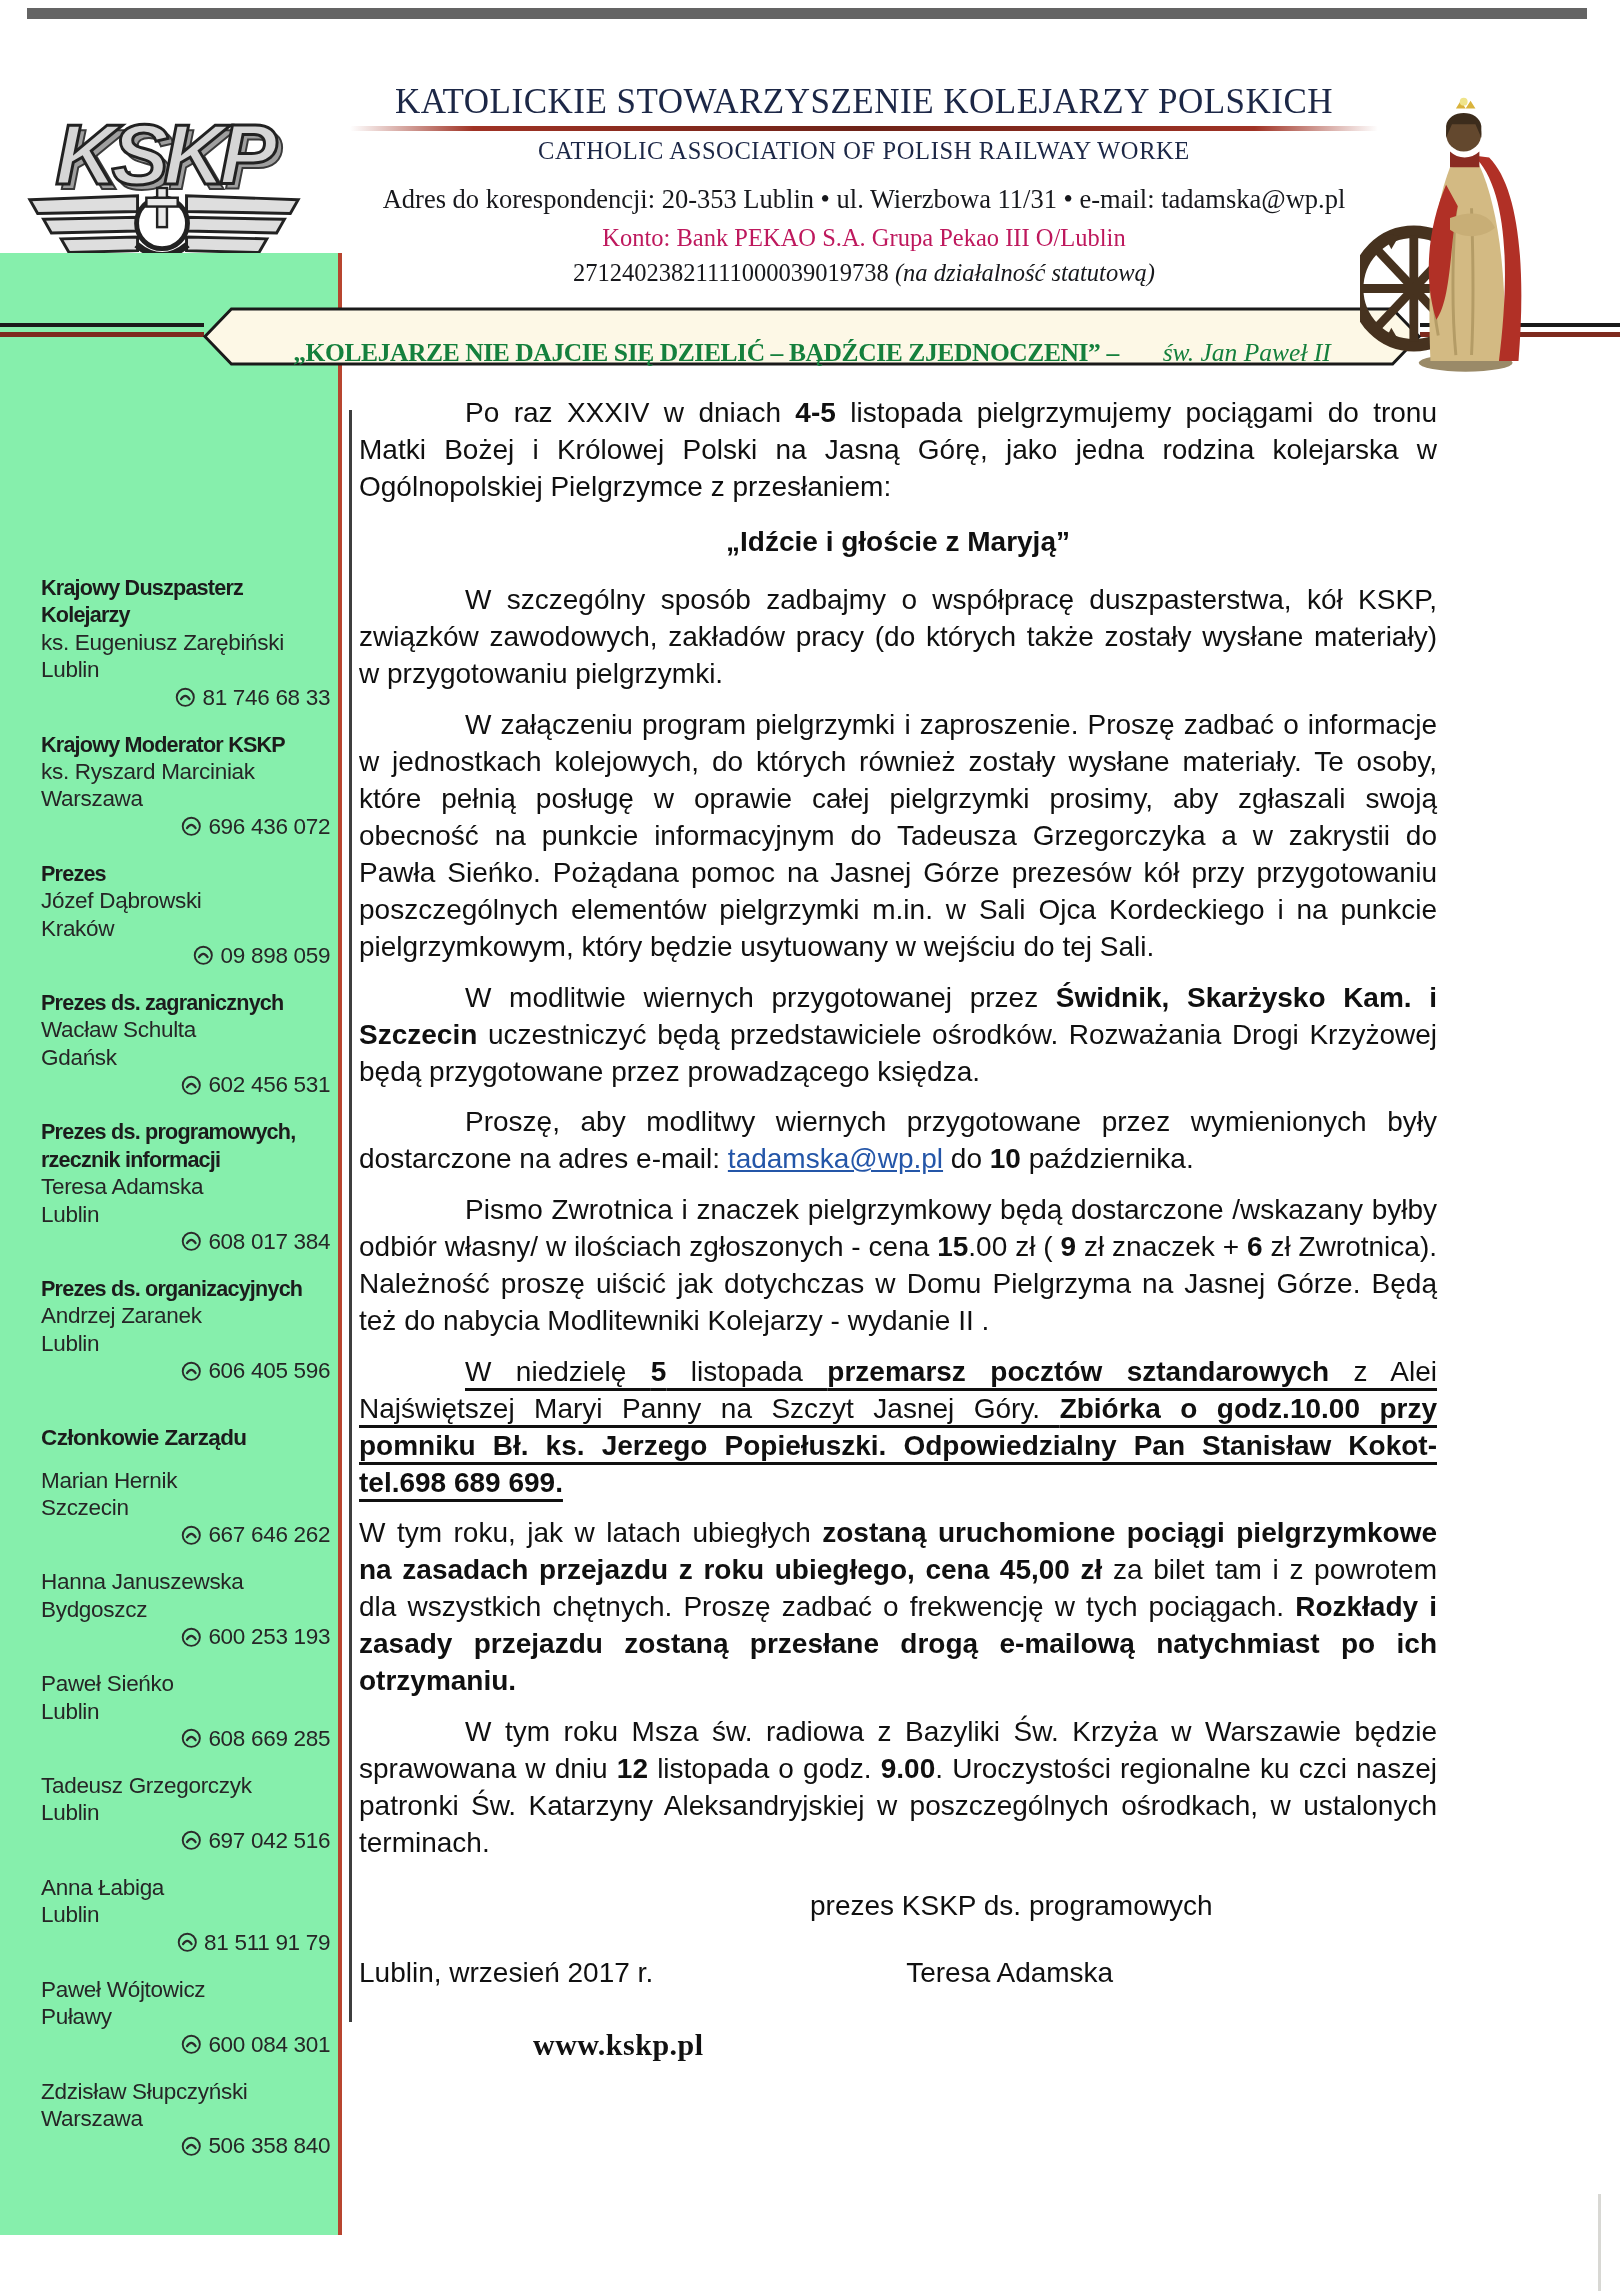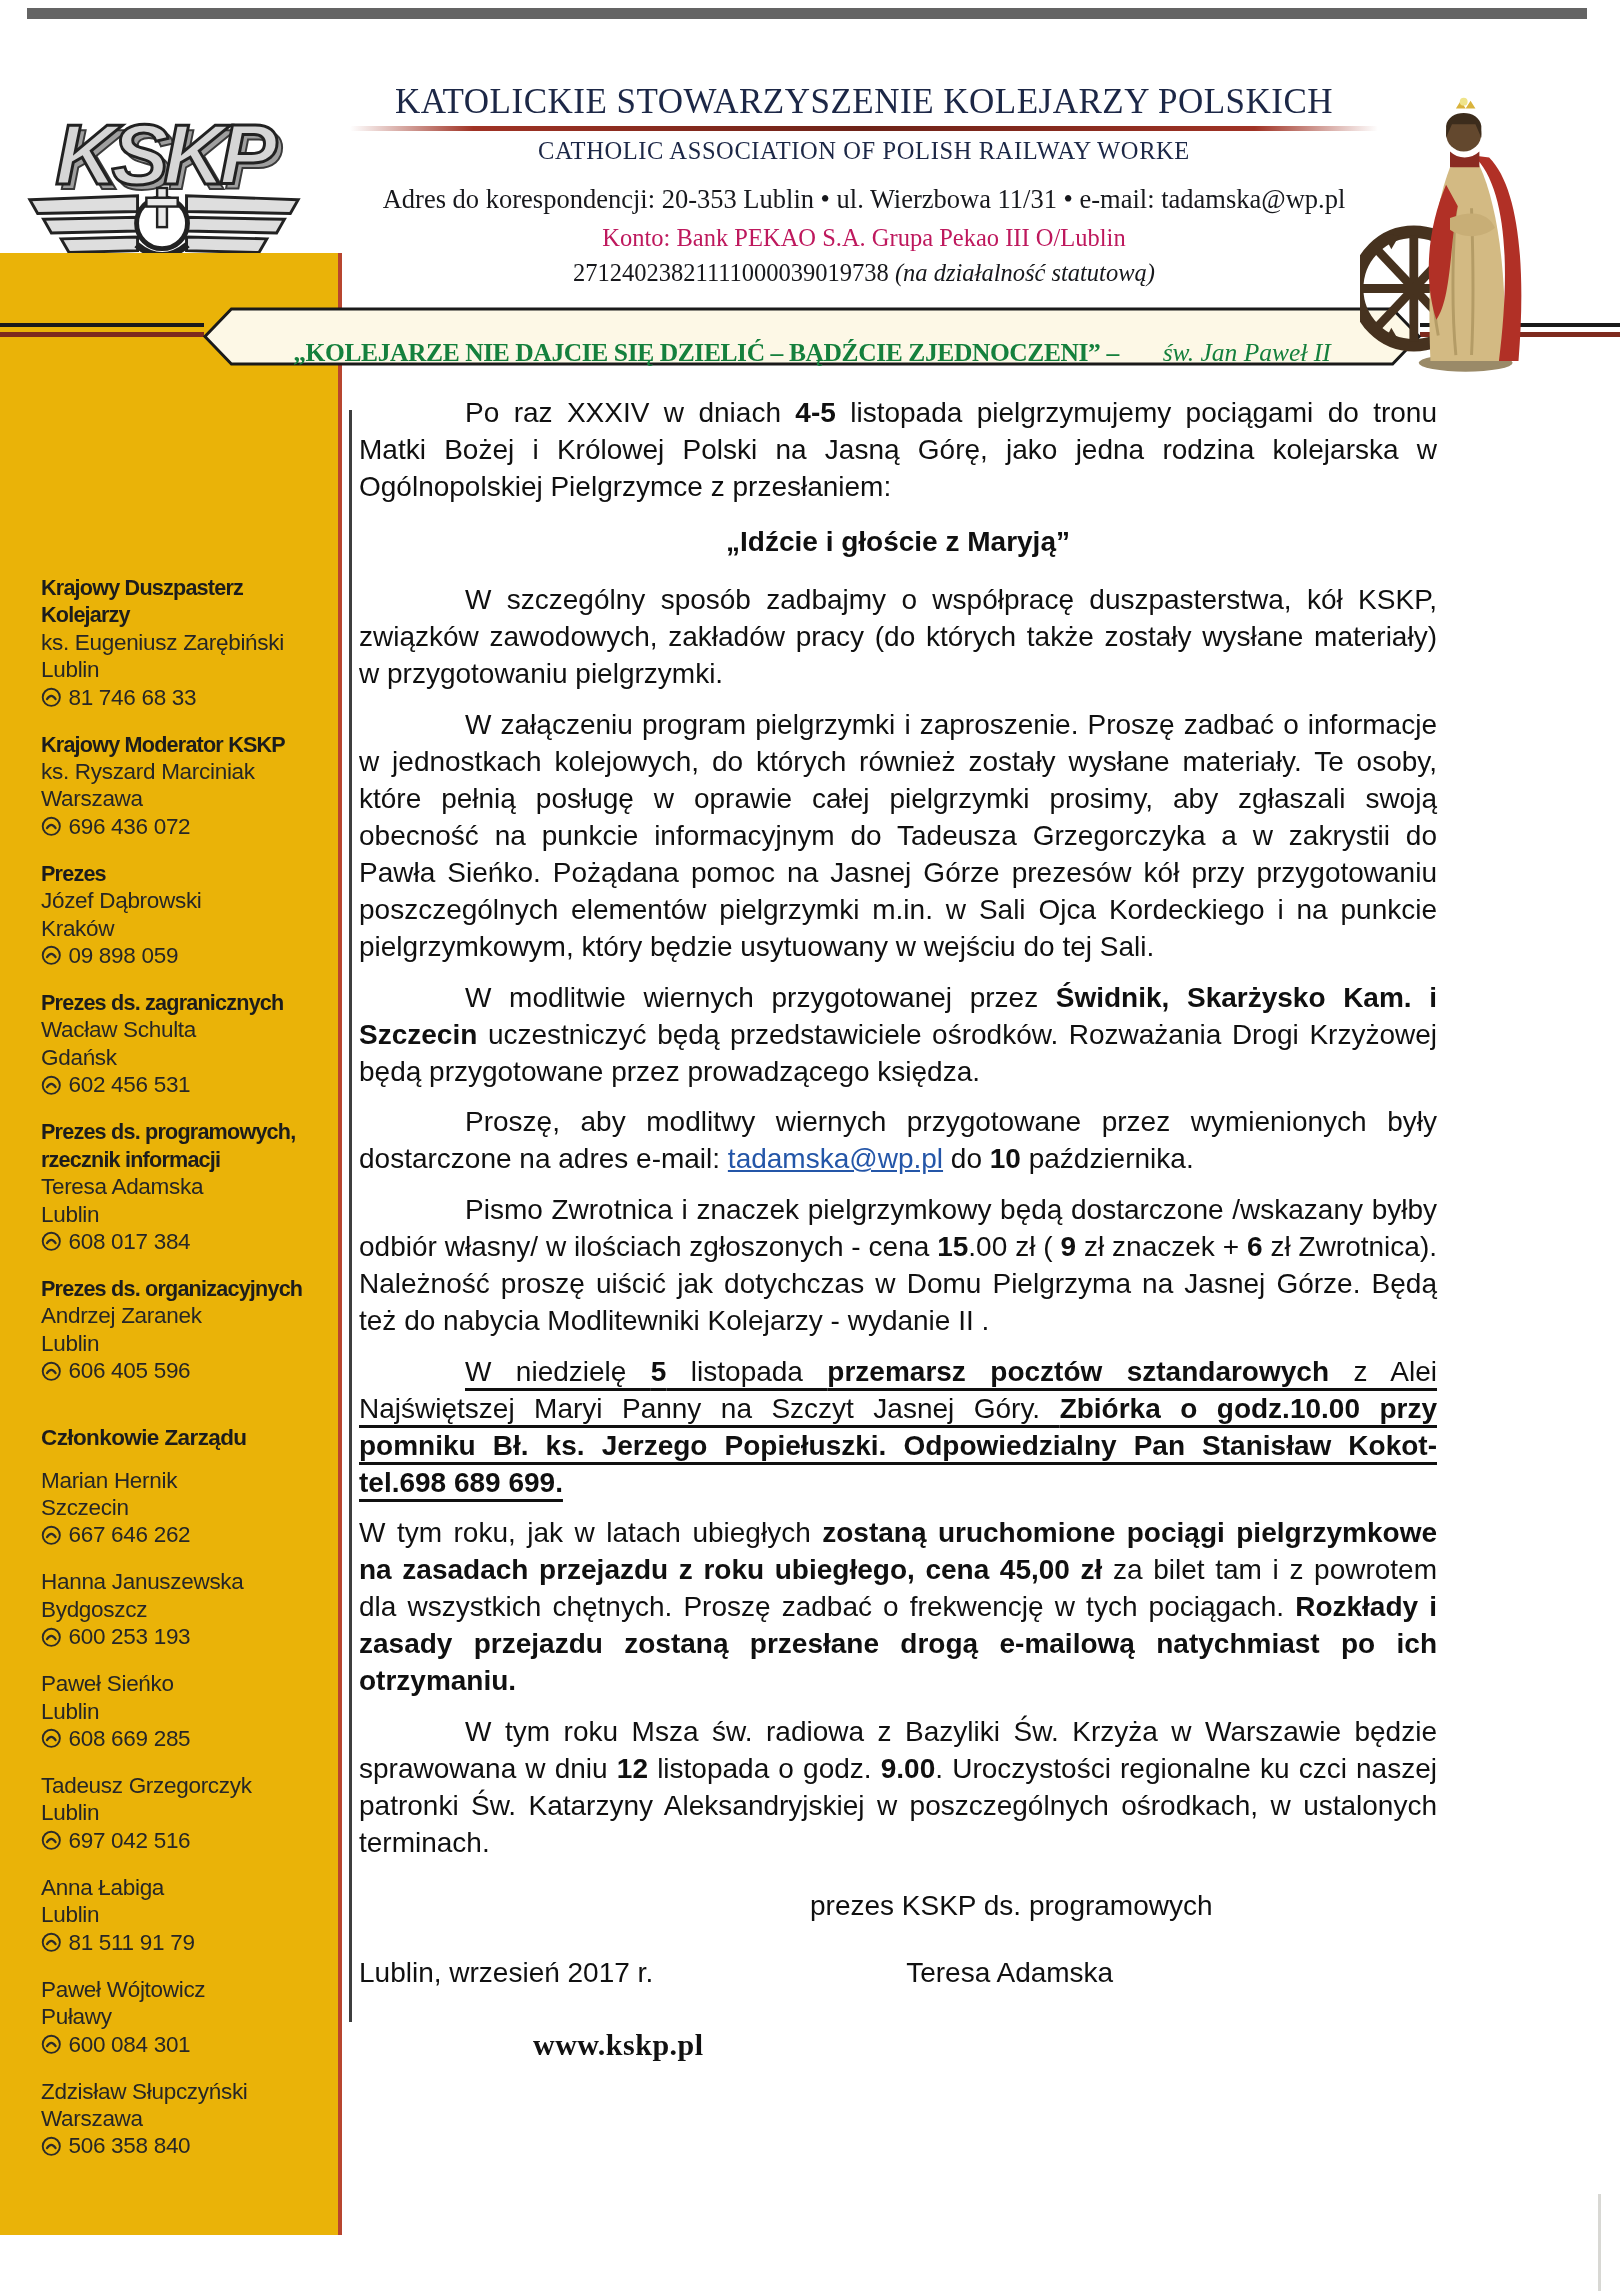--- a/index.html
+++ b/index.html
@@ -38,25 +38,25 @@
   .stripe .s-red { height:4.9px; background:#7e2a1e; }
   .banner-wrap { position:absolute; left:202px; top:306px; width:1220px; height:61px; z-index:2; }
   .banner-text { position:absolute; left:0; top:16px; width:100%; height:100%;
                  display:flex; align-items:center; justify-content:center;
                  font-family:"Liberation Serif",serif; color:#15803d; white-space:nowrap;gap:40px; }
   .banner-quote { font-weight:700; font-size:25.5px; letter-spacing:-0.4px; }
   .banner-attr  { font-style:italic; font-size:25.5px; margin-left:3.9px; }
 
   
   .sidebar { position:absolute; left:0; top:253px; width:342px; height:1982px;
-             background:#eab308; border-right:4.9px solid #b8452f;
+             background:#86efac; border-right:4.9px solid #b8452f;
              padding:321px 7.8px 0 41px; color:#262626; }
   .side-title { font-weight:700; font-size:21.6px; letter-spacing:-0.8px; line-height:27.4px; color:#1c1c1c; }
   .side-name, .side-city { font-size:22.5px; letter-spacing:-0.3px; line-height:27.4px; }
-  .side-phone { font-size:22.5px; letter-spacing:-0.3px; line-height:27.4px; display:flex; align-items:center; gap:6.9px; }
+  .side-phone { font-size:22.5px; letter-spacing:-0.3px; line-height:27.4px; display:flex; align-items:center; gap:6.9px;justify-content:flex-end; }
   .side-phone .phone-ic { width:20.6px; height:20.6px; flex:0 0 auto; }
   .side-group { margin-bottom:19.6px; }
   .side-heading { font-weight:700; font-size:22.5px; letter-spacing:-0.6px; line-height:27.4px;
                   margin:39px 0 15.7px; color:#1c1c1c; }
 
   
   .main-col { position:absolute; left:359px; top:394px; width:1078px; color:#101010; }
   .main-col p { margin:0 0 13.7px; font-size:28px; line-height:37px; text-align:justify; text-indent:106px; }
   .main-col p.title-line { text-align:center; text-indent:0; margin-bottom:3.9px; }
   .main-col p.motto { text-align:center; text-indent:0; margin:17.6px 0 21.6px; }

